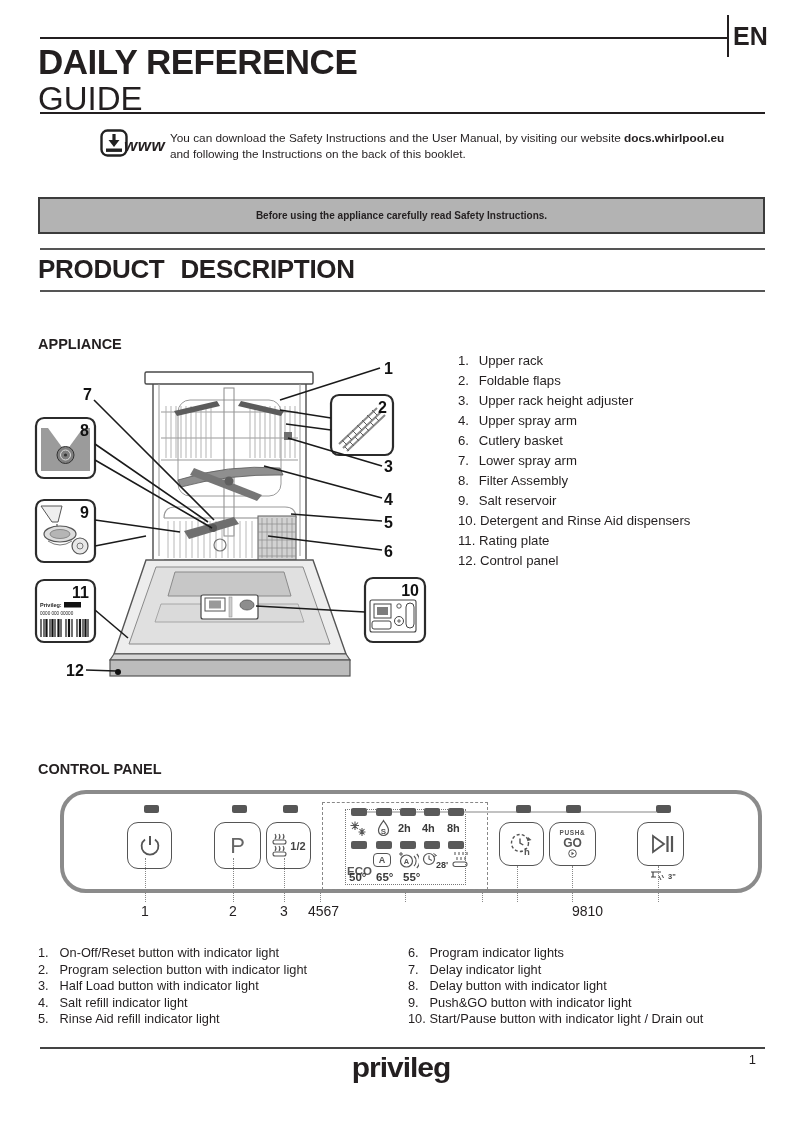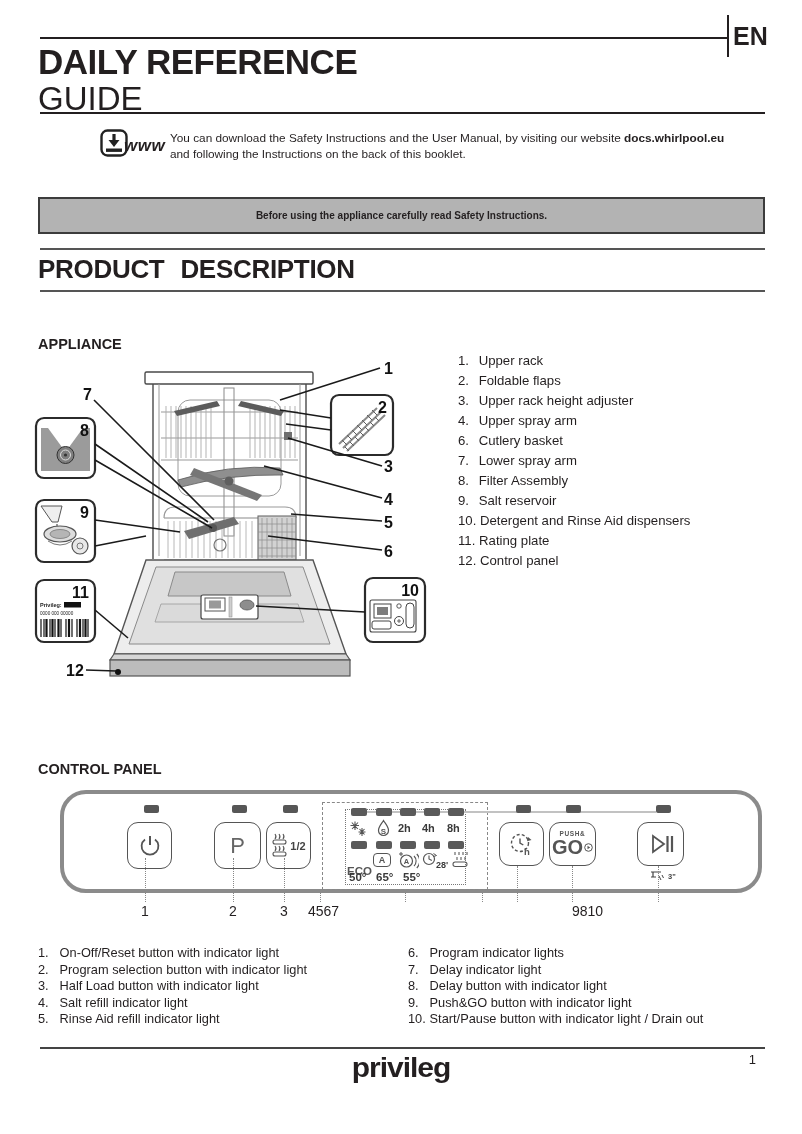--- a/index.html
+++ b/index.html
@@ -54,21 +54,21 @@
   .half-wrap { display:flex; align-items:center; gap:1px; }
   .half-num { font-size:11px; font-weight:800; color:#444; }
   .cl-ico { position:absolute; display:flex; align-items:center; justify-content:center; }
   .cl-sq { position:absolute; width:16px; height:8px; background:#5a5a5a; border-radius:2px; z-index:2; }
   .cl-txt { position:absolute; font-weight:700; color:#3a3a3a; }
   .dotted-box { position:absolute; border:1px dotted #777; }
   .dashdot-box { position:absolute; border:1px dashed #888; }
   .connector { position:absolute; height:2px; background:#c2c2c2; z-index:1; }
   .pushgo { display:flex; flex-direction:column; align-items:center; line-height:1; }
   .pg1 { font-size:6.5px; font-weight:700; letter-spacing:0.6px; color:#555; }
-  .pg2 { font-size:20px; font-weight:800; color:#555; display:flex; align-items:center; }
+  .pg2 { font-size:12px; font-weight:800; color:#555; display:flex; align-items:center;flex-direction:column; }
   .drain-wrap { position:absolute; left:585px; top:76px; display:flex; align-items:center; gap:2px; }
   .drain-txt { font-size:7.5px; font-weight:700; color:#444; }
   .cp-num { position:absolute; font-size:14px; color:#231f20; }
   .stub { position:absolute; width:0; border-left:1px dotted #888; }
 
   
   .legend { position:absolute; top:945px; list-style:none; }
   .legend li { font-size:12.8px; line-height:16.6px; }
   .legend .n { display:inline-block; min-width:18px; }
   .legend-left { left:38px; width:360px; }

